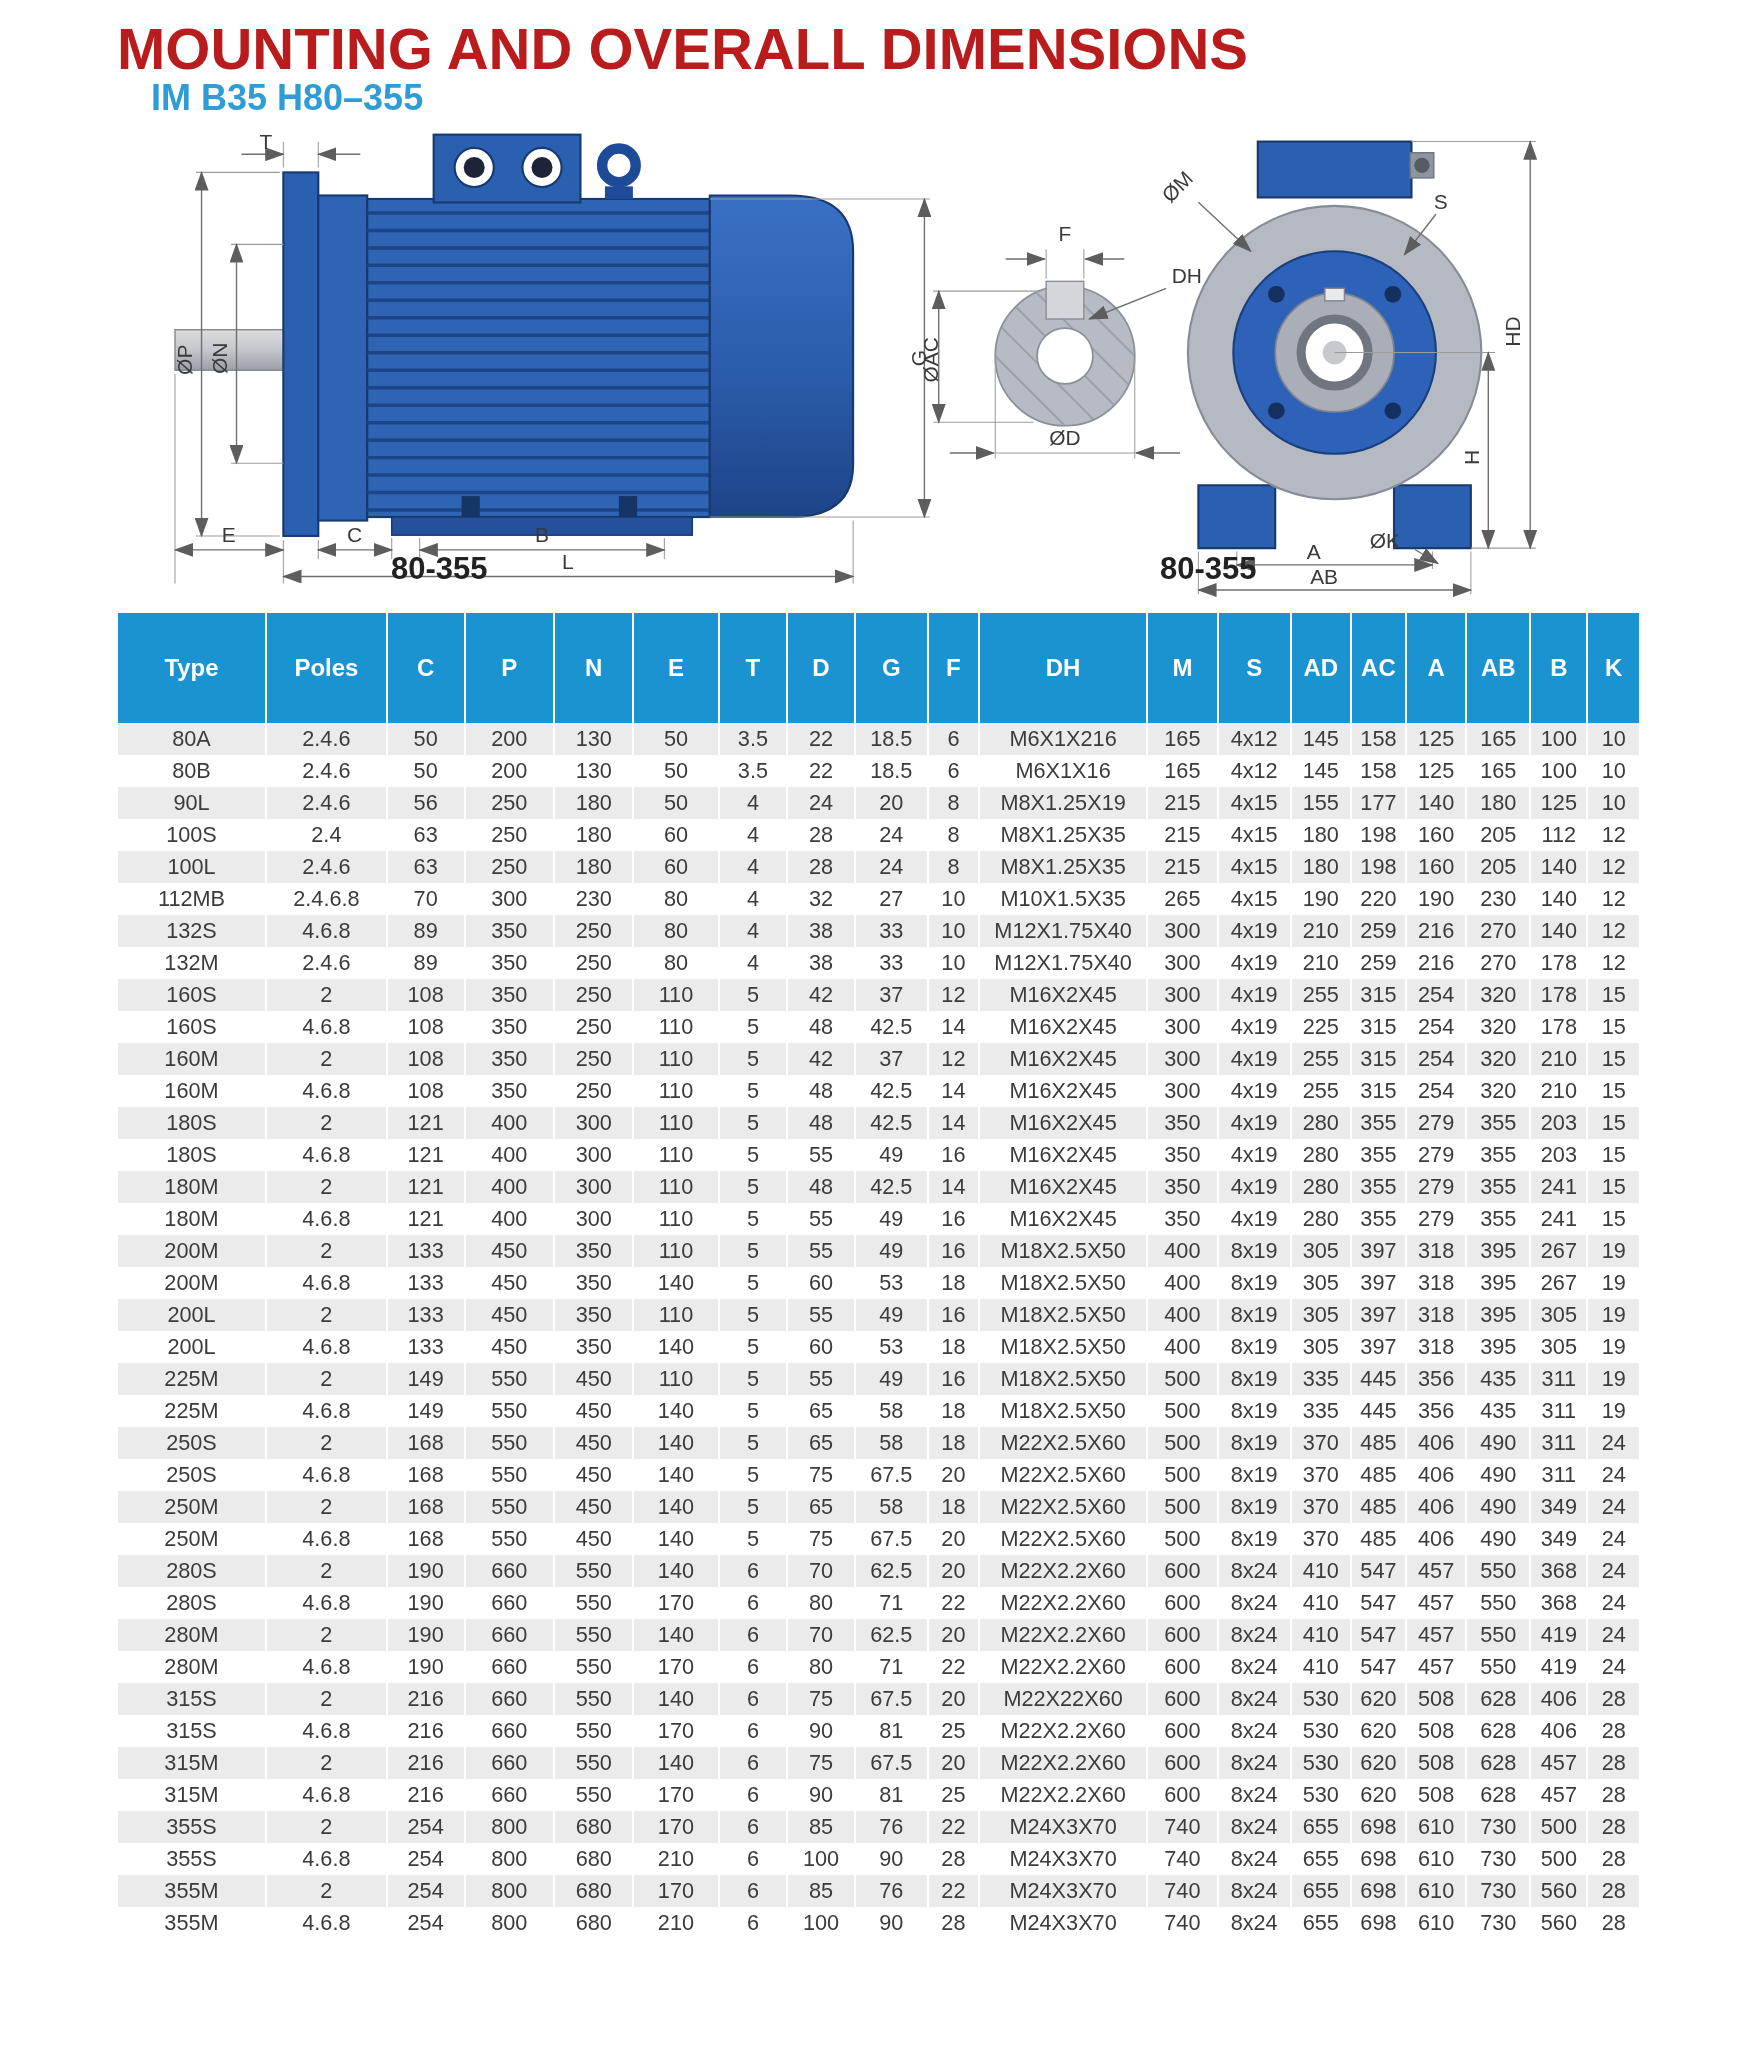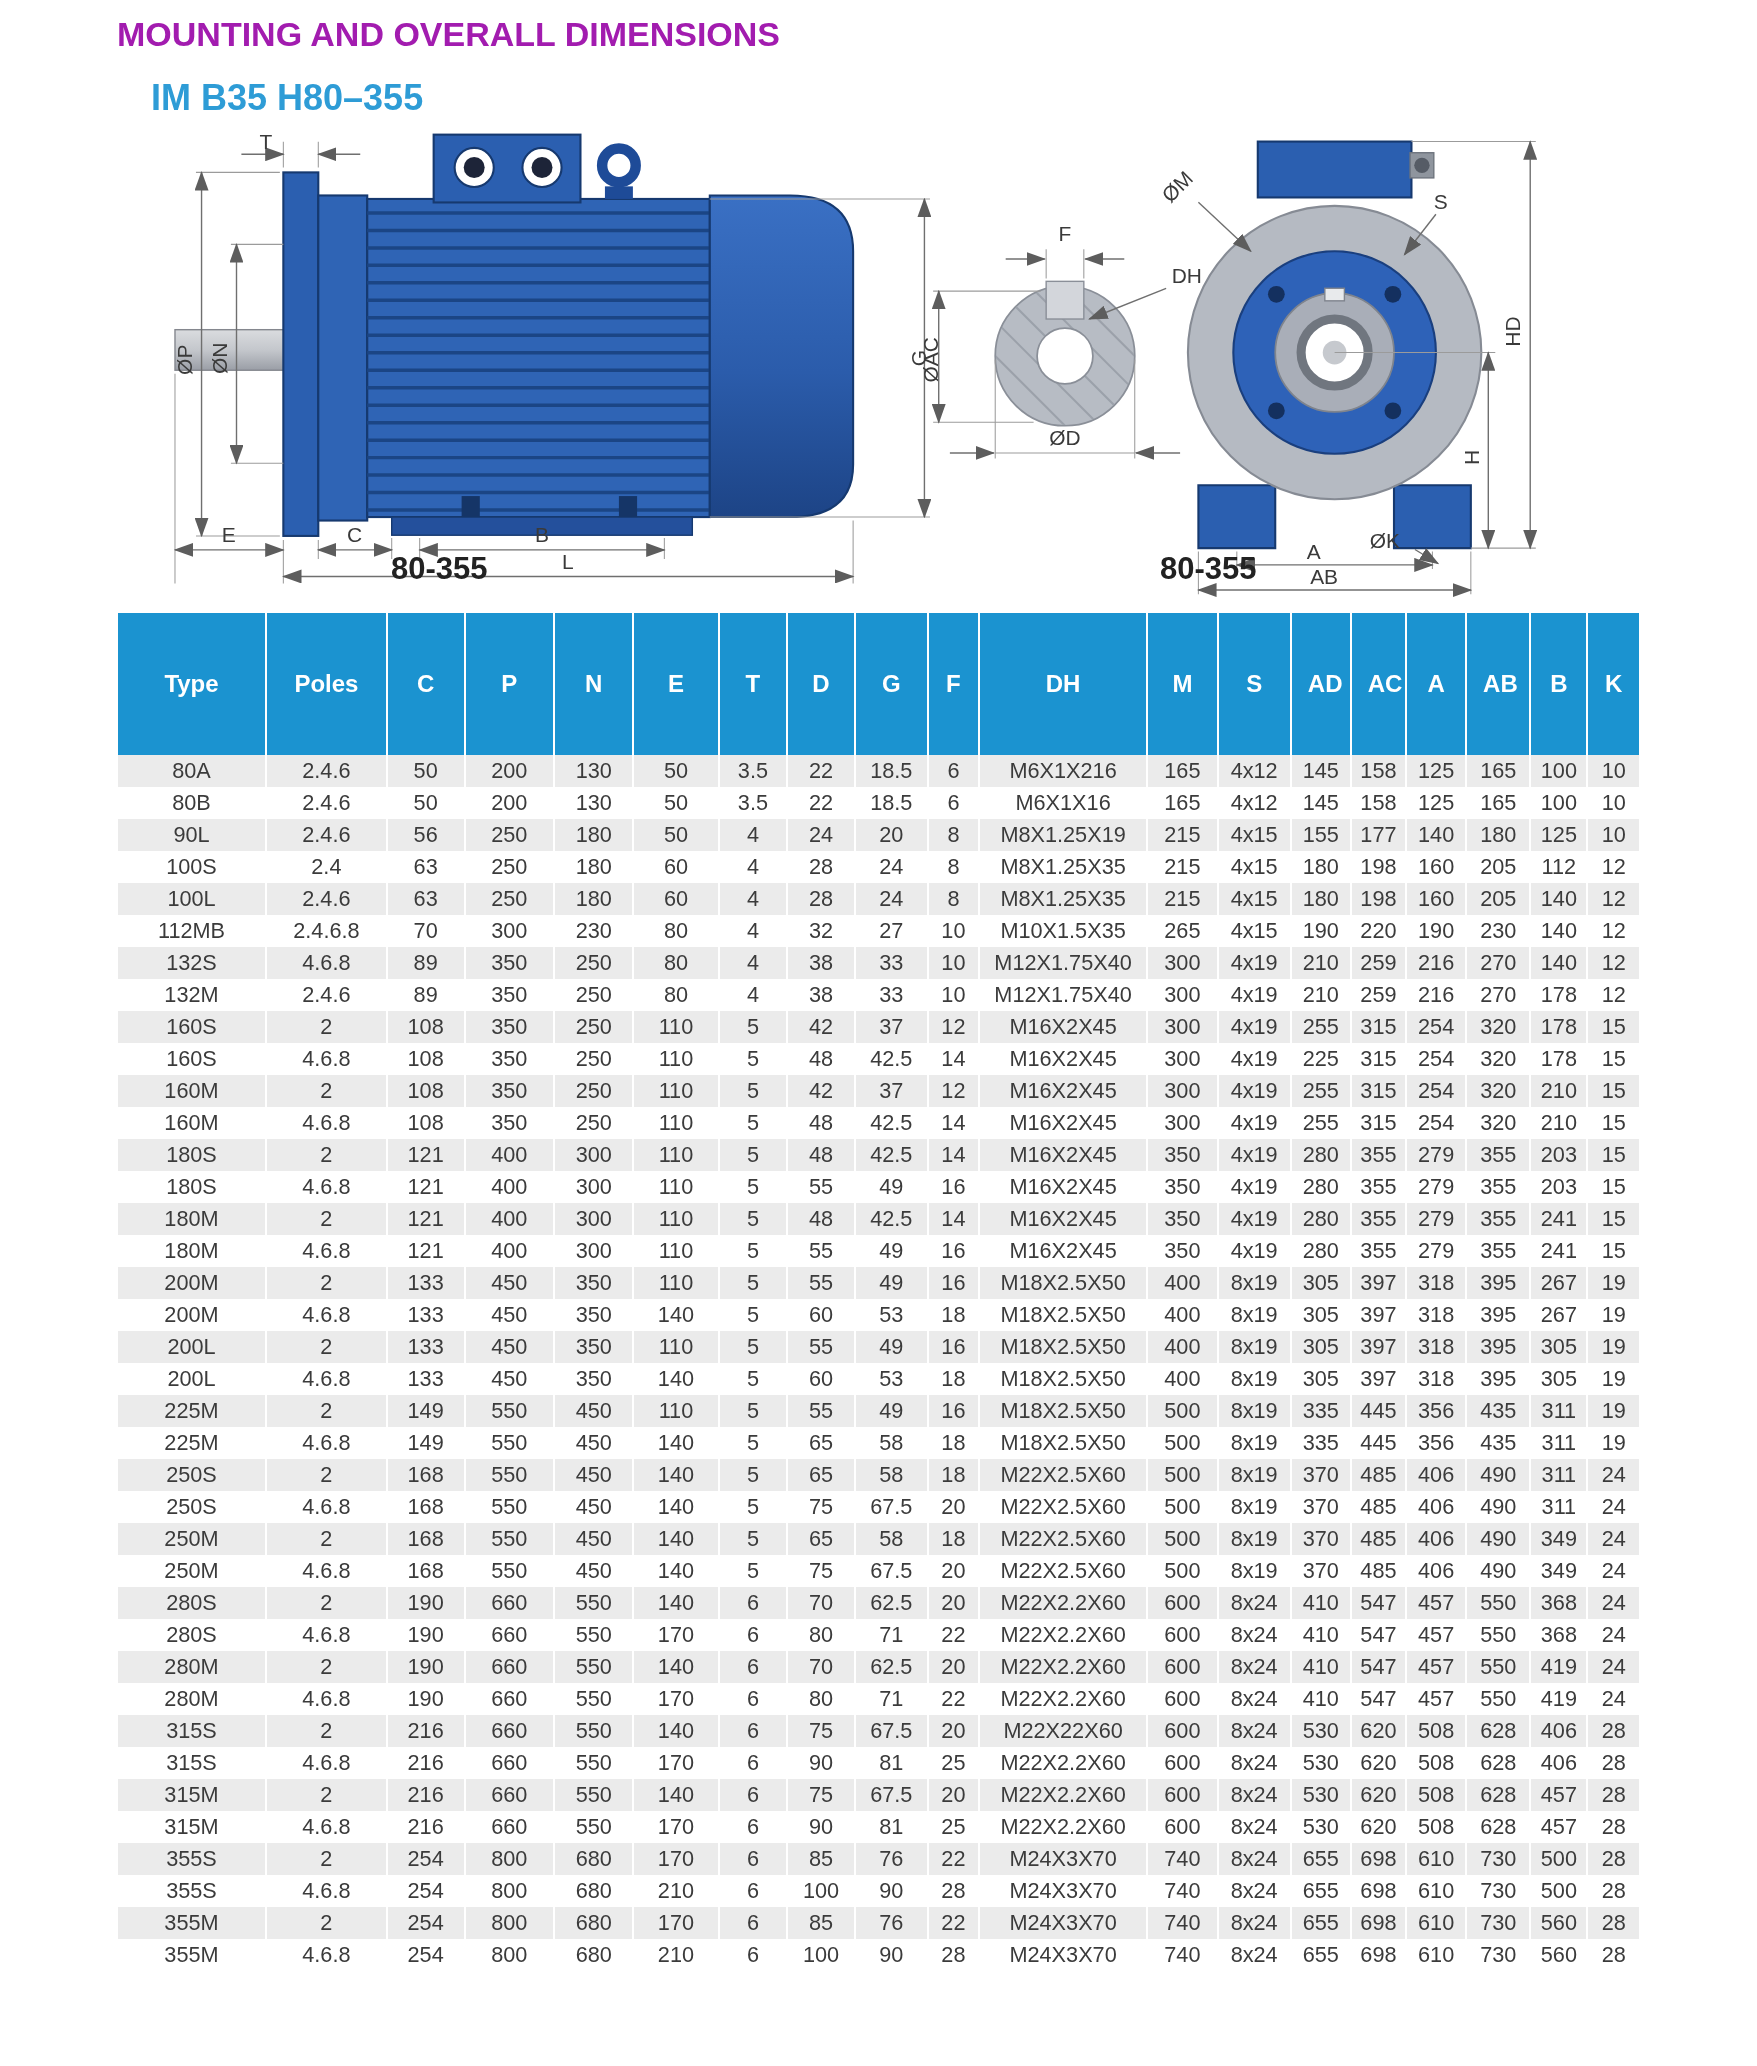--- a/index.html
+++ b/index.html
@@ -5,22 +5,22 @@
   html,body{margin:0;padding:0;background:#e8e8e8;}
   .page{
     position:relative;
     width:1757px;height:2066px;
     background:#ffffff;
     font-family:"Liberation Sans",sans-serif;
     overflow:hidden;
   }
   .title{
     position:absolute;left:117px;top:15.4px;
-    font-size:34px;font-weight:bold;letter-spacing:0px;
-    color:#a21caf;white-space:nowrap;
+    font-size:58px;font-weight:bold;letter-spacing:0px;
+    color:#b91c1c;white-space:nowrap;
   }
   .subtitle{
     position:absolute;left:117px;top:77px;
     font-size:36px;font-weight:bold;
     color:#2e9cd6;white-space:nowrap;margin-left:34px;
   }
   .drawings{position:absolute;left:0;top:0;width:1757px;height:615px;}
   .caption{
     position:absolute;top:551px;width:252px;
     text-align:left;font-size:31px;font-weight:bold;color:#222;
@@ -34,21 +34,21 @@
   table.dims{
     position:absolute;left:116px;top:613px;
     width:1525px;
     border-collapse:separate;border-spacing:2.1px 0;
     table-layout:fixed;
   }
   table.dims th{
     background:#1b93d0;color:#ffffff;
     font-size:24px;font-weight:bold;
     height:110px;text-align:center;vertical-align:middle;
-    padding:16px;overflow:hidden;
+    padding:0;overflow:hidden;
   }
   table.dims td{
     height:32px;font-size:21.7px;color:#3b3b3b;
     text-align:center;vertical-align:middle;
     padding:0;white-space:nowrap;overflow:hidden;
   }
   table.dims tbody tr:nth-child(odd) td{background:#ebebeb;}
   table.dims tbody tr:nth-child(even) td{background:#ffffff;}
 </style>
 </head>

